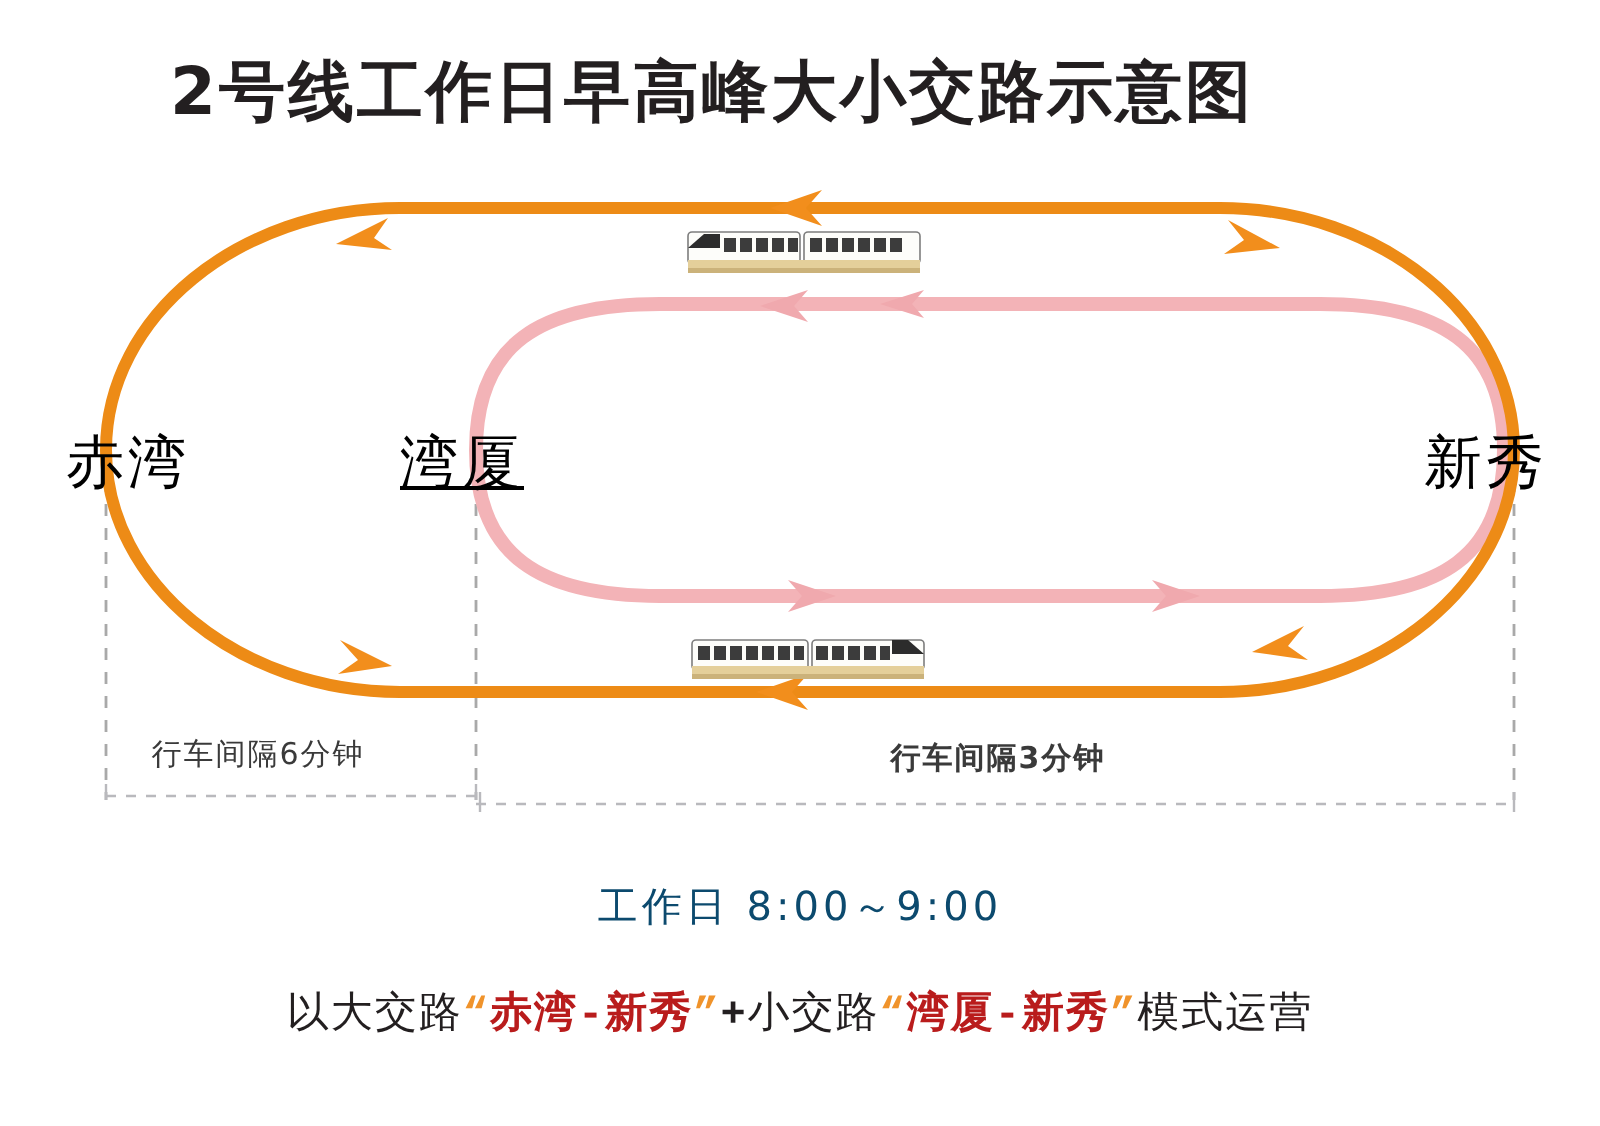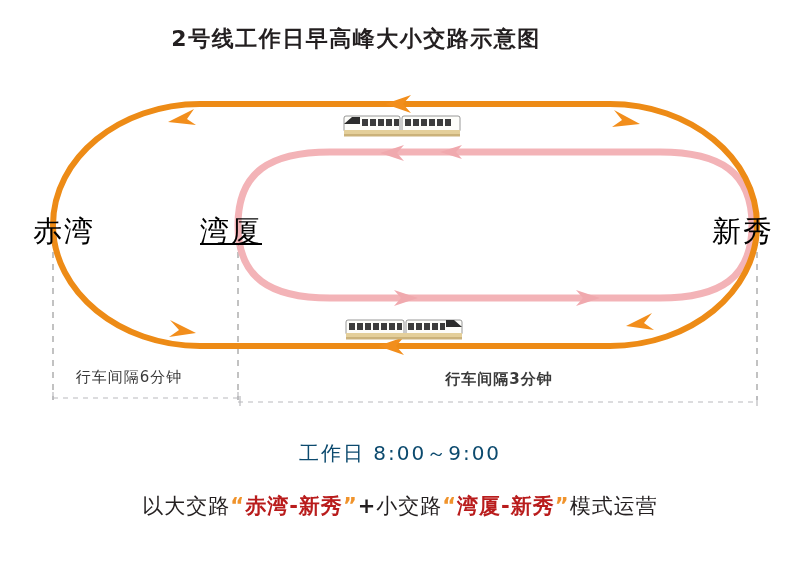--- a/index.html
+++ b/index.html
@@ -10,21 +10,21 @@
     font-family:"DejaVu Sans","Liberation Sans",sans-serif;
     overflow:hidden;
     position:relative;
   }
   #stage{position:relative;width:800px;height:563px;}
 
   .title{
     position:absolute;
     left:0;top:24px;width:712px;
     text-align:center;
-    font-size:22px;
+    font-size:33px;
     font-weight:700;
     letter-spacing:1.5px;
     color:#231f20;
     font-family:"DejaVu Sans","Liberation Sans",sans-serif;
   }
 
   svg.diagram{
     position:absolute;left:0;top:0;width:800px;height:563px;
     pointer-events:none;
   }
@@ -66,21 +66,21 @@
     left:0;top:492px;width:800px;
     text-align:center;
     font-size:21px;
     letter-spacing:1px;
     color:#231f20;
     white-space:nowrap;
   }
   .caption .hl{color:#b91c1c;font-weight:700;}
   .caption .q{color:#f0932b;font-weight:700;}
   .caption .plus{font-weight:700;}
-  .caption span{display:inline;}
+  .caption span{display:inline;font-family:Liberation Mono, monospace;}
 </style>
 </head>
 <body>
 
 <div id="stage">
 
   <div class="title">2号线工作日早高峰大小交路示意图</div>
 
   <svg class="diagram" viewBox="0 0 800 563">
 

